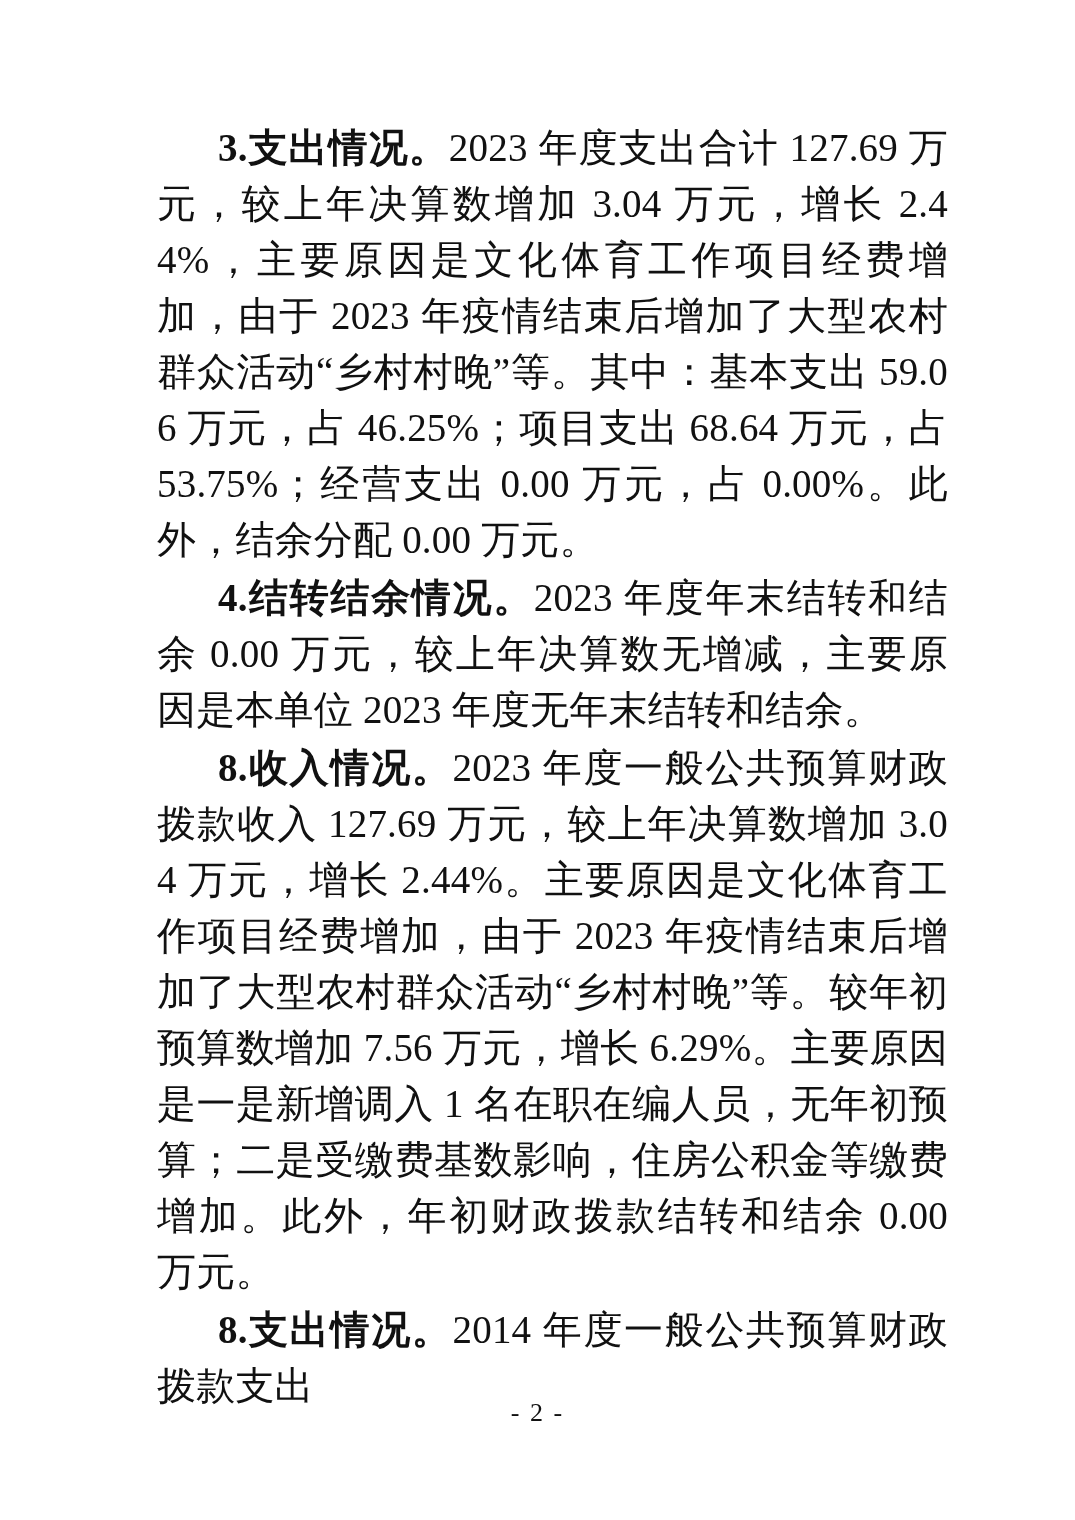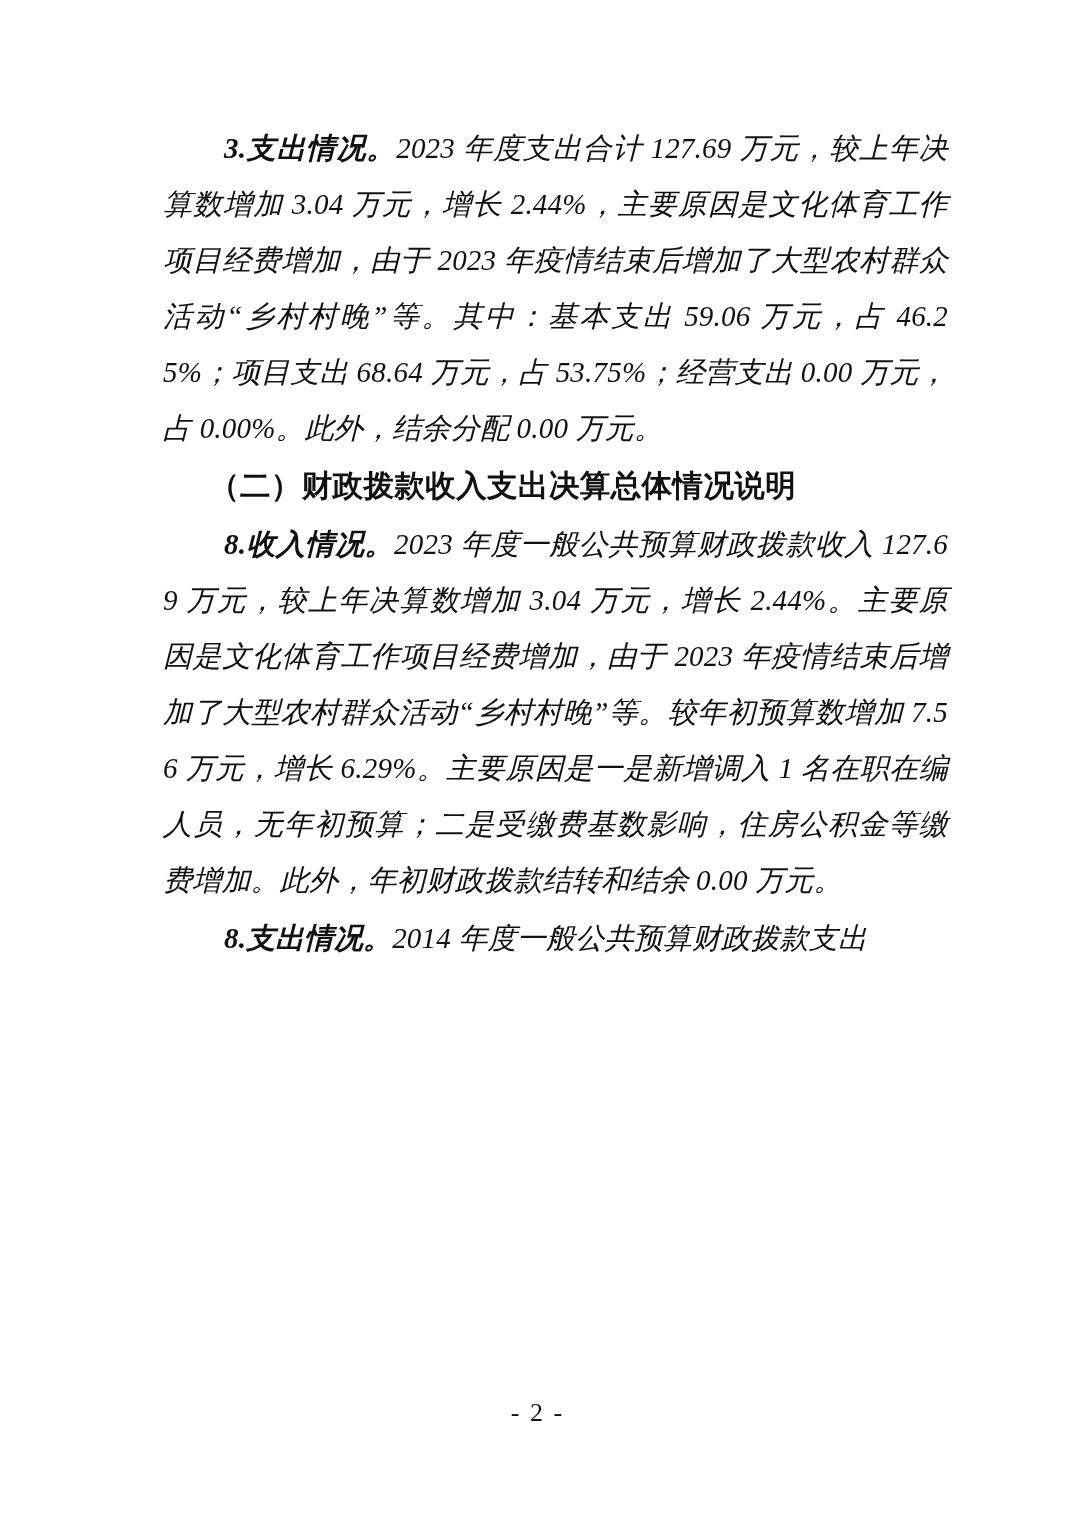--- a/index.html
+++ b/index.html
@@ -21,29 +21,28 @@
     top: 0;
     width: 1075px;
     height: 1520px;
     box-sizing: border-box;
     padding: 120px 128px 0 148px;
   }
   .doc-body {
     width: 800px;
   }
   p.para {
-    margin: 0 0 2px 15px;
-    font-size: 29px;
+    margin: 0 0 2px 9px;
+    font-size: 39px;
     line-height: 56px;
     text-align: justify;
     text-justify: inter-ideograph;
     text-indent: 61px;
     letter-spacing: 0.2px;
     word-break: break-all;
-    font-style: italic;
   }
   p.heading {
     margin: 0 0 2px 0;
     font-size: 30.5px;
     line-height: 56px;
     text-indent: 61px;
     font-weight: bold;
     font-family: "Liberation Serif", "DejaVu Serif", serif;
     letter-spacing: 0.4px;
   }
@@ -65,22 +64,24 @@
 </head>
 <body>
 
 <div class="page">
   <div class="doc-body">
 
     <p class="para">
       <span class="bold-lead">3.支出情况。</span><span>2023 年度支出合计 127.69 万元，较上年决算数增加 3.04 万元，增长 2.44%，主要原因是文化体育工作项目经费增加，由于 2023 年疫情结束后增加了大型农村群众活动“乡村村晚”等。其中：基本支出 59.06 万元，占 46.25%；项目支出 68.64 万元，占 53.75%；经营支出 0.00 万元，占 0.00%。此外，结余分配 0.00 万元。</span>
     </p>
 
+    <p class="para">
+      <span class="bold-lead">4.结转结余情况。</span><span>2023 年度年末结转和结余 0.00 万元，较上年决算数无增减，主要原因是本单位 2023 年度无年末结转和结余。</span>
+    </p>
 
-    <p class="heading">（二）财政拨款收入支出决算总体情况说明</p>
 
 
 
     <p class="para">
       <span class="bold-lead">8.收入情况。</span><span>2023 年度一般公共预算财政拨款收入 127.69 万元，较上年决算数增加 3.04 万元，增长 2.44%。主要原因是文化体育工作项目经费增加，由于 2023 年疫情结束后增加了大型农村群众活动“乡村村晚”等。较年初预算数增加 7.56 万元，增长 6.29%。主要原因是一是新增调入 1 名在职在编人员，无年初预算；二是受缴费基数影响，住房公积金等缴费增加。此外，年初财政拨款结转和结余 0.00 万元。</span>
     </p>
 
     <p class="para">
       <span class="bold-lead">8.支出情况。</span><span>2014 年度一般公共预算财政拨款支出</span>
     </p>

